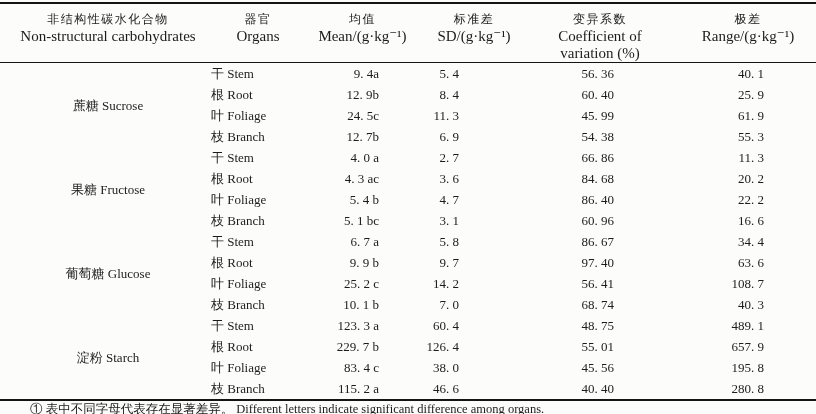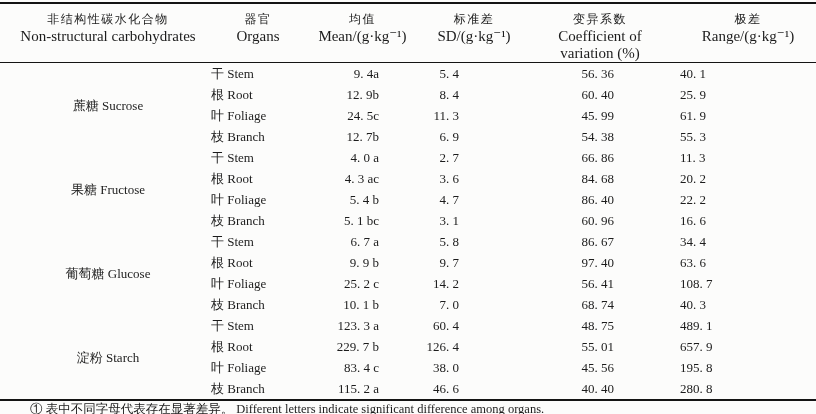--- a/index.html
+++ b/index.html
@@ -56,21 +56,21 @@
     font-size: 13px;
     line-height: 21px;
     white-space: nowrap;
     overflow: hidden;
   }
   td.c-compound { text-align: center; padding-left: 10px; vertical-align: middle; }
   td.c-organ    { text-align: left;  padding-left: 5px; }
   td.c-mean     { text-align: right; padding-right: 36px; font-family: Liberation Serif, serif; }
   td.c-sd       { text-align: right; padding-right: 86px; }
   td.c-cv       { text-align: right; padding-right: 66px; margin-top: 8px; }
-  td.c-range    { padding-right: 52px; }
+  td.c-range    { text-align: right; padding-right: 52px; }
 
   .footnote {
     box-sizing: border-box;
     width: 816px;
     height: 19px;
     line-height: 17px;
     padding-left: 30px;
     font-size: 12.5px;
     border-bottom: 1px solid #141414;
     white-space: nowrap;

